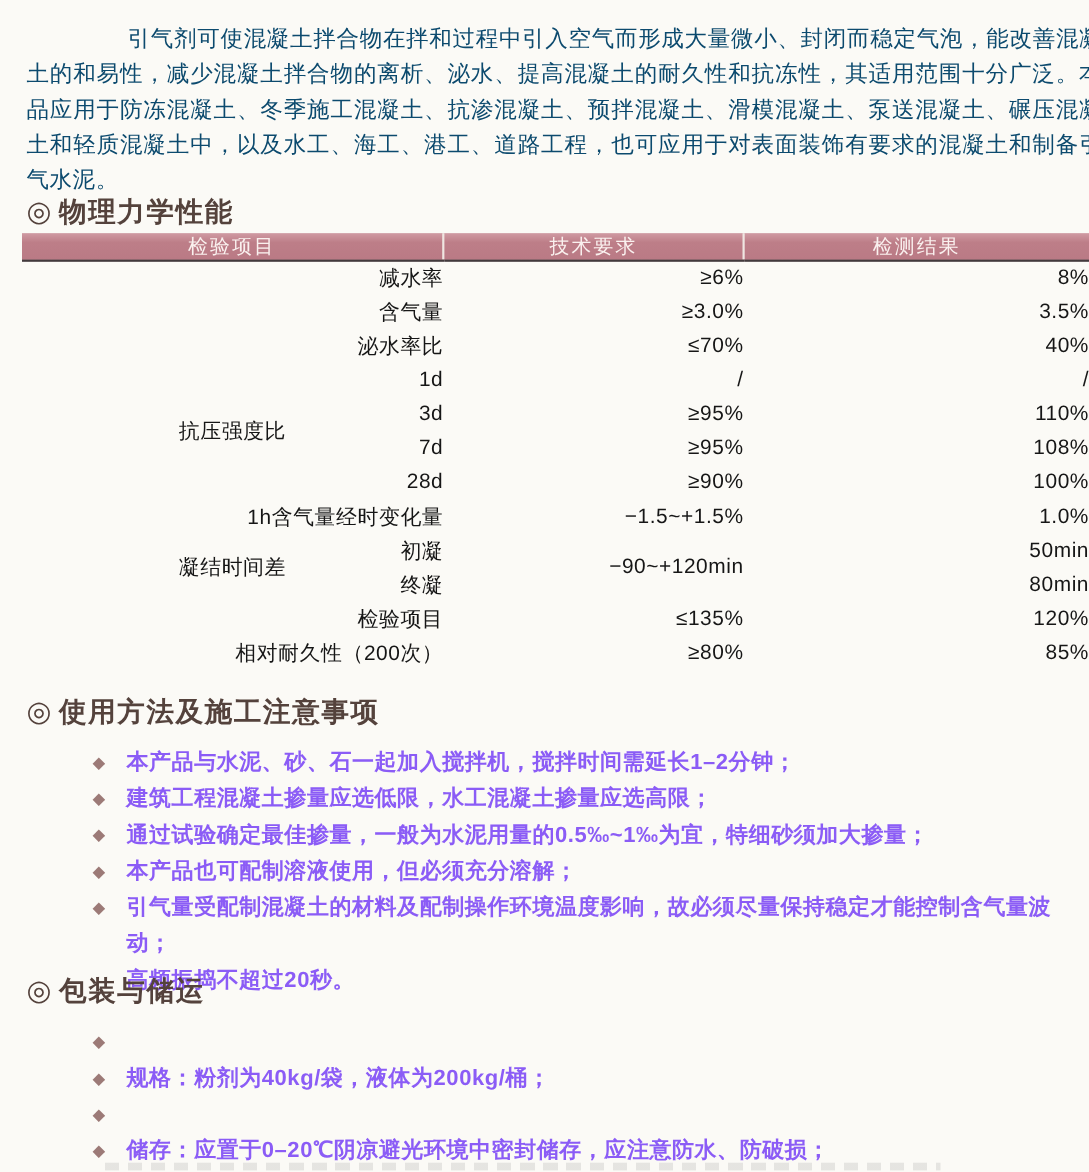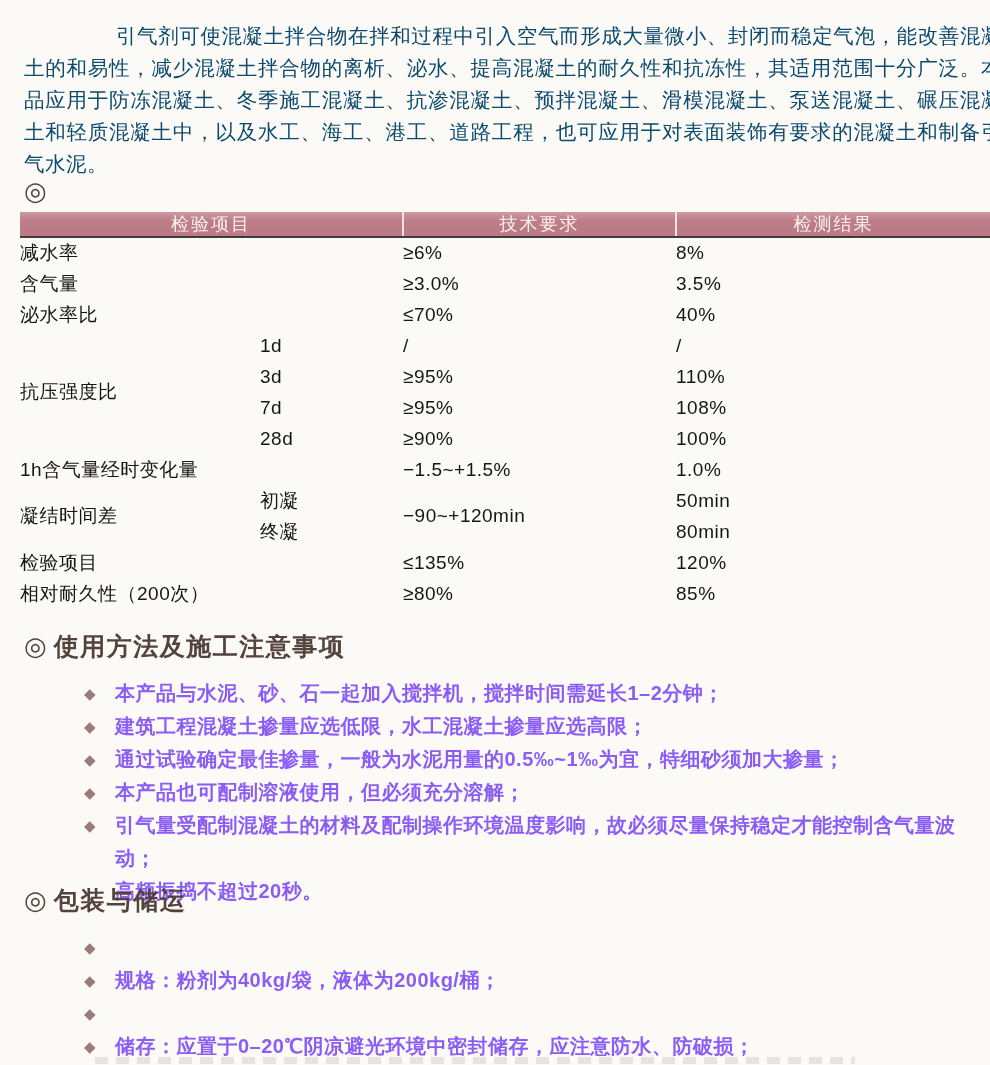--- a/index.html
+++ b/index.html
@@ -30,21 +30,21 @@
     border-collapse:collapse; table-layout:fixed;
     font-size:19px; color:#161616;
   }
   table.spec thead th {
     background:linear-gradient(#d09aa3, #bd7e88 35%, #ba7a85);
     color:#faf1ef; font-weight:normal; font-size:18px; letter-spacing:2px;
     height:25px; border-bottom:2px solid #423a3c;
   }
   table.spec thead th + th { border-left:2px solid #efe6e2; }
   table.spec tbody td {
-    height:31px; text-align:left; vertical-align:middle;
+    height:31px; text-align:right; vertical-align:middle;
     letter-spacing:0.5px;
   }
   .bullets { position:absolute; left:84px; width:902px; }
   #usage-list { top:677px; }
   #pack-list  { top:931px; }
   .b-row { display:flex; align-items:flex-start; font-size:20px; line-height:33px; }
   .b-glyph {
     flex:none; width:31px; color:#9c7a77; font-size:15px; line-height:33px;
   }
   .b-text { white-space:pre-wrap; letter-spacing:0.5px; color:#8b5cf6;font-weight:bold; }
@@ -55,20 +55,21 @@
     opacity:.55;
   }
 </style>
 </head>
 <body>
 
 <p class="intro">引气剂可使混凝土拌合物在拌和过程中引入空气而形成大量微小、封闭而稳定气泡，能改善混凝土的和易性，减少混凝土拌合物的离析、泌水、提高混凝土的耐久性和抗冻性，其适用范围十分广泛。本品应用于防冻混凝土、冬季施工混凝土、抗渗混凝土、预拌混凝土、滑模混凝土、泵送混凝土、碾压混凝土和轻质混凝土中，以及水工、海工、港工、道路工程，也可应用于对表面装饰有要求的混凝土和制备引气水泥。</p>
 
 <div class="section-h" id="h-physical">
   <span class="marker">◎</span>
+  <span>物理力学性能</span>
 </div>
 
 <table class="spec">
   <colgroup>
     <col style="width:240px">
       <col style="width:143px">
       <col style="width:273px">
       <col style="width:314px">
   </colgroup>
   <thead>

